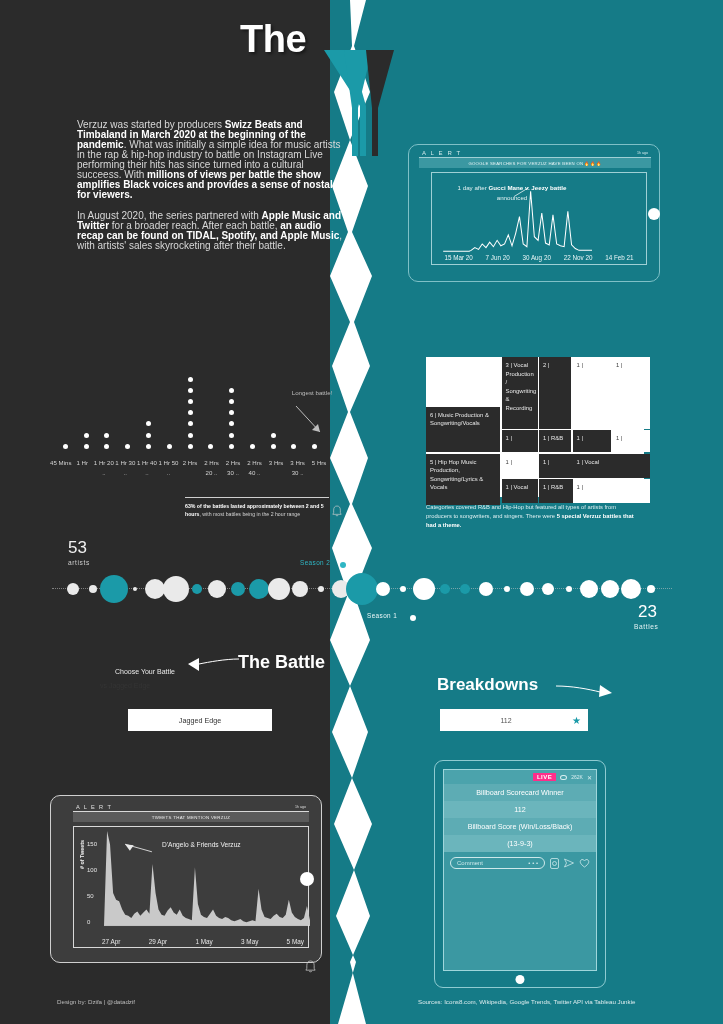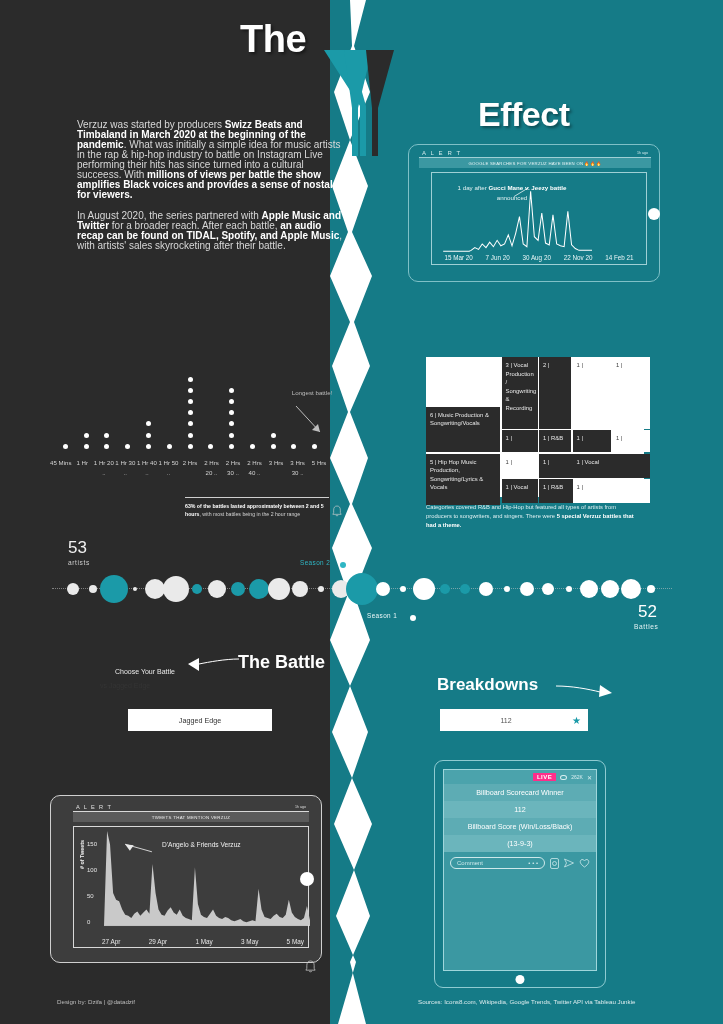--- a/index.html
+++ b/index.html
@@ -167,21 +167,20 @@
   <svg class="rip" viewBox="0 0 90 1024" preserveAspectRatio="none">
     <polygon points="30,0 46,0 34,46 50,92 30,140 48,186 32,232 52,276 34,322 50,366 30,412 48,458 32,504 52,548 34,594 50,640 30,686 48,732 32,778 52,824 34,870 50,916 30,962 46,1024 18,1024 36,962 16,916 34,870 14,824 32,778 12,732 30,686 10,640 28,594 12,548 30,504 10,458 28,412 12,366 30,322 10,276 28,232 12,186 30,140 14,92 32,46" fill="#ffffff"></polygon>
   </svg>
 
   <div class="t-the">The</div>
   <svg class="ylogo" viewBox="0 0 96 118">
     <polygon points="2,6 28,6 44,62 44,112 38,112 38,62" fill="#1b9aa8"></polygon>
     <polygon points="22,6 50,6 36,64 36,112 30,112 30,64" fill="#1b9aa8"></polygon>
     <polygon points="44,6 72,6 56,64 56,112 50,112 50,64" fill="#2b2b2b"></polygon>
   </svg>
-  <div class="t-effect">Effect</div>
 
   <div class="intro">
     <p>
       <span>Verzuz was started by producers </span><b>Swizz Beats and Timbaland in March 2020 at the beginning of the pandemic</b><span>. What was initially a simple idea for music artists in the rap &amp; hip-hop industry to battle on Instagram Live performing their hits has since turned into a cultural succeess. With </span><b>millions of views per battle the show amplifies Black voices and provides a sense of nostalgia for viewers.</b>
     </p>
     <p>
       <span> In August 2020, the series partnered with </span><b>Apple Music and Twitter</b><span> for a broader reach. After each battle, </span><b>an audio recap can be found on TIDAL, Spotify, and Apple Music</b><span>, with artists' sales skyrocketing after their battle.</span>
     </p>
   </div>
 
@@ -317,21 +316,21 @@
       <div class="tcell" style="grid-area: 5 / 3 / 6 / 5;">1 | R&amp;B</div>
       <div class="tcell" style="grid-area: 4 / 4 / 5 / 6;">1 | Vocal</div>
       <div class="tcell empty" style="grid-area: 5 / 4 / 6 / 6;">1 |</div>
     </div>
   <div class="tmcap">
     <span>Categories covered R&amp;B and Hip-Hop but featured all types of artists from producers to songwriters, and singers. There were </span><b>5 special Verzuz battles that had a theme.</b>
   </div>
 
   <div class="n53">53</div>
   <div class="l53">artists</div>
-  <div class="n28">52</div>
+  <div class="n28">23</div>
   <div class="l28">Battles</div>
   <div class="tl" id="timeline">
     <div class="tlline"></div>
   <div class="tlc" style="height: 12px; width: 12px; left: 20.6667px; background: rgb(234, 234, 234);"></div>
       <div class="tlc" style="height: 8px; width: 8px; left: 41.3333px; background: rgb(234, 234, 234);"></div>
       <div class="tlc" style="height: 28px; width: 28px; left: 62px; background: rgb(27, 154, 168);"></div>
       <div class="tlc" style="height: 4px; width: 4px; left: 82.6667px; background: rgb(234, 234, 234);"></div>
       <div class="tlc" style="height: 20px; width: 20px; left: 103.333px; background: rgb(234, 234, 234);"></div>
       <div class="tlc" style="height: 26px; width: 26px; left: 124px; background: rgb(234, 234, 234);"></div>
       <div class="tlc" style="height: 10px; width: 10px; left: 144.667px; background: rgb(27, 154, 168);"></div>

